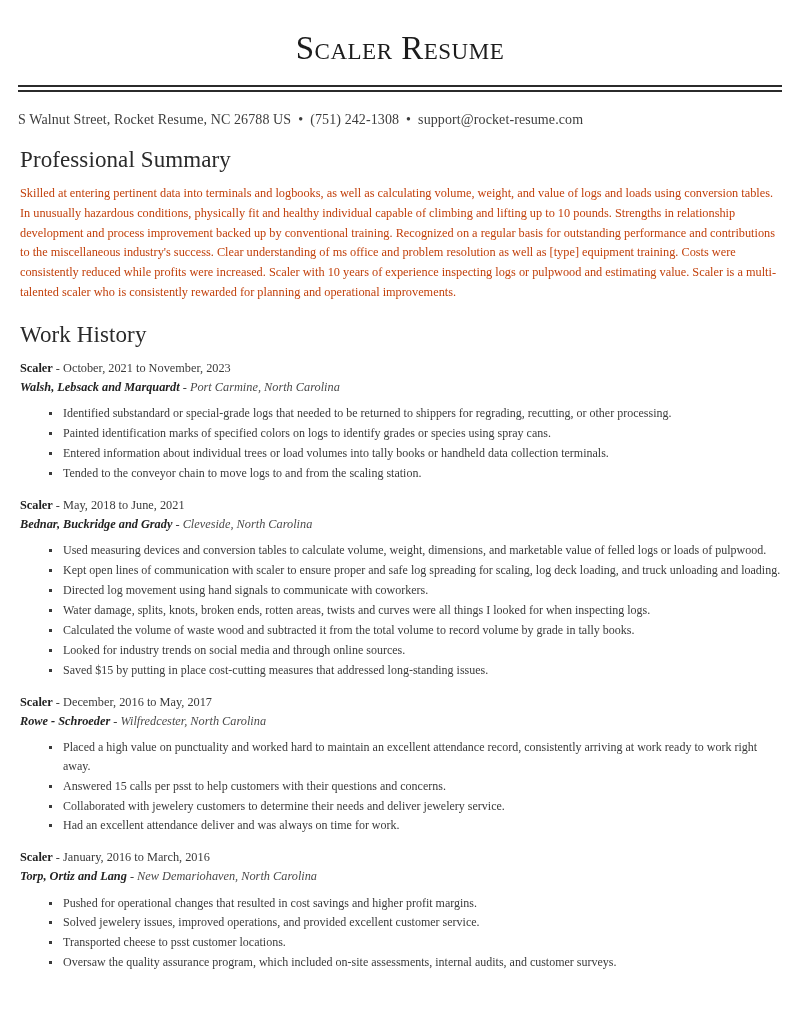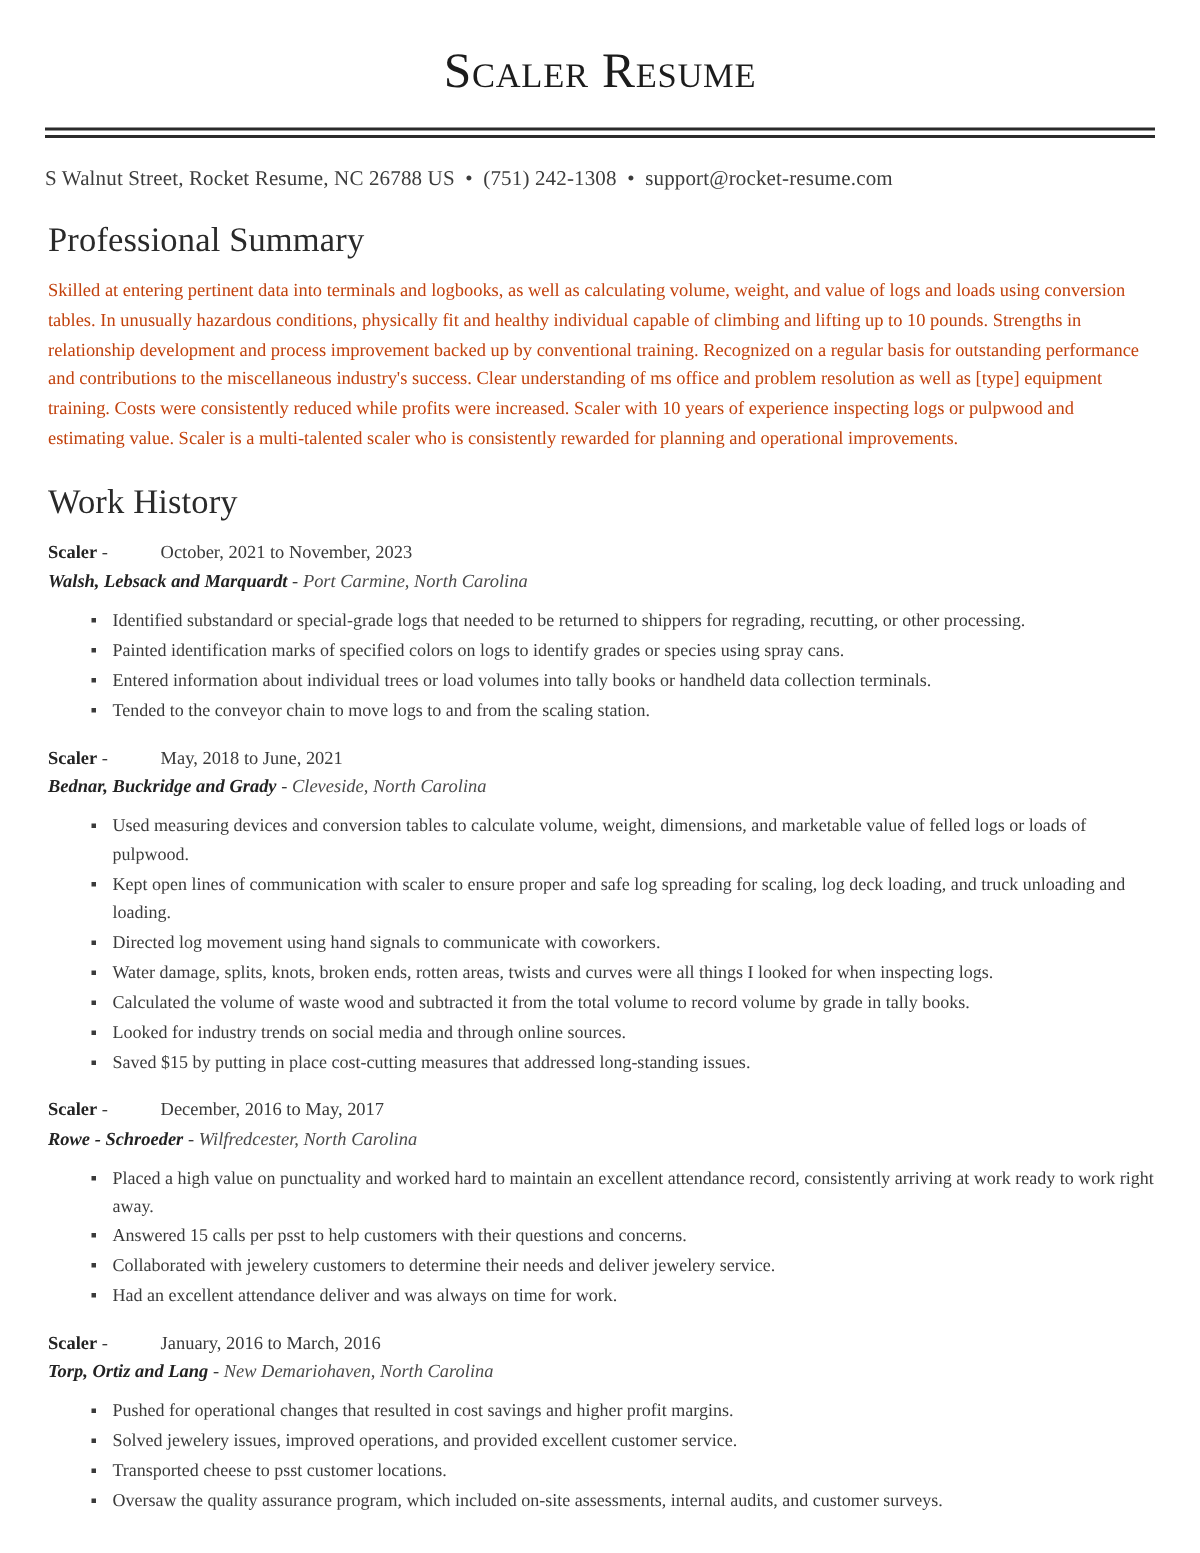--- a/index.html
+++ b/index.html
@@ -12,21 +12,21 @@
     width: 800px;
     height: 1035px;
     overflow: hidden;
     font-family: "Liberation Serif", "DejaVu Serif", serif;
     color: #3a3a3a;
   }
   .page {
     width: 800px;
     height: 1035px;
     box-sizing: border-box;
-    padding: 0 30px;
+    padding: 0 18px;
     position: relative;
     overflow: hidden;
   }
 
   
   .doc-title {
     text-align: center;
     font-size: 33px;
     font-variant: small-caps;
     letter-spacing: 0.5px;
@@ -95,21 +95,20 @@
     line-height: 1.55;
     margin-left: 2px;
     color: #3a3a3a;
   }
   .job-title {
     font-weight: bold;
     color: #232323;
   }
   .job-dates {
     color: #3a3a3a;
-    margin-left: 32px;
   }
   .job-company {
     font-weight: bold;
     font-style: italic;
     color: #232323;
   }
   .job-location {
     font-style: italic;
     color: #4a4a4a;
   }

